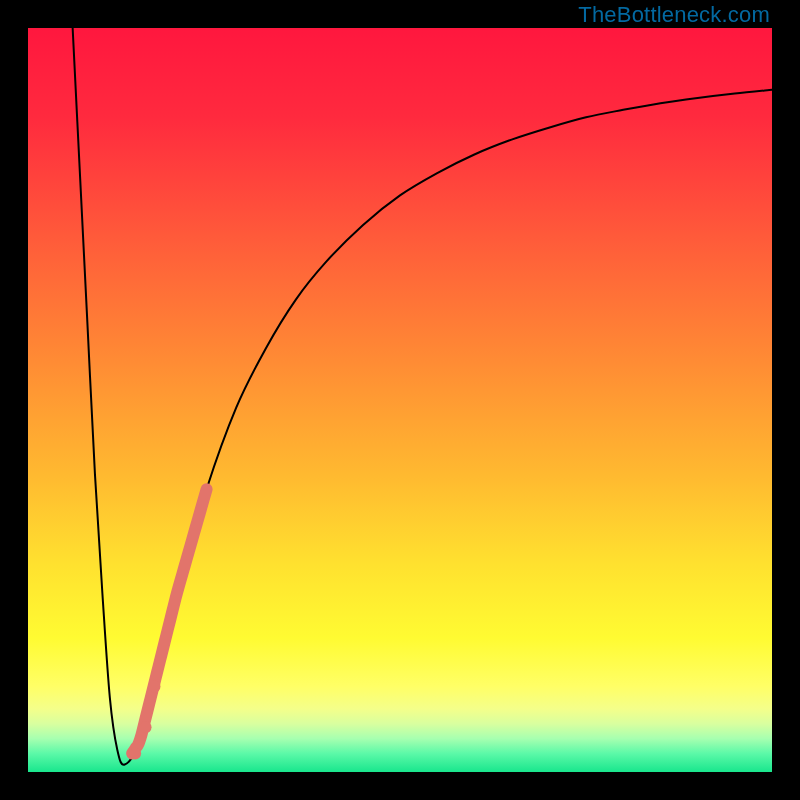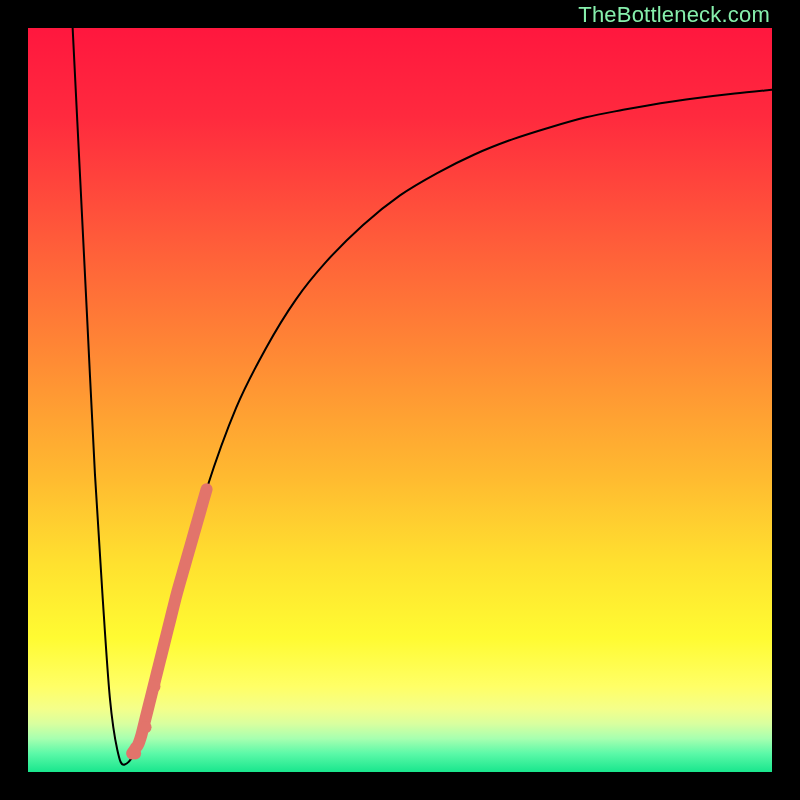--- a/index.html
+++ b/index.html
@@ -36,21 +36,21 @@
     position: absolute;
     left: 0;
     top: 0;
     width: 100%;
     height: 100%;
   }
   .watermark {
     position: absolute;
     top: 2px;
     right: 30px;
-    color: #86efac;
+    color: #0369a1;
     font-size: 22px;
     font-weight: 500;
     letter-spacing: 0.2px;
     user-select: none;
   }
 </style>
 </head>
 <body>
 
 <div class="frame">

